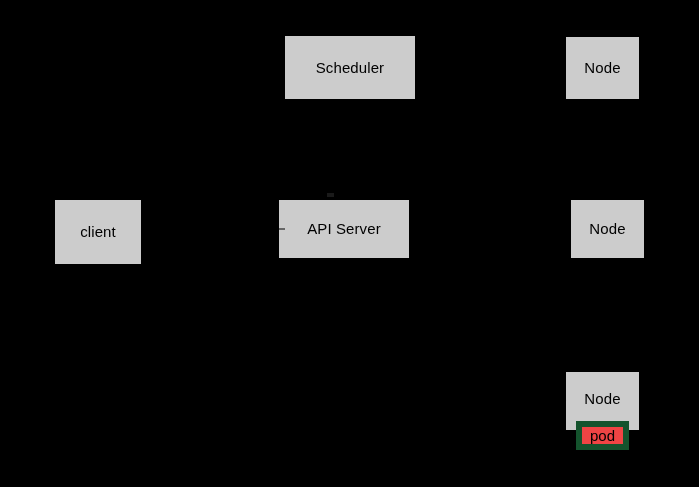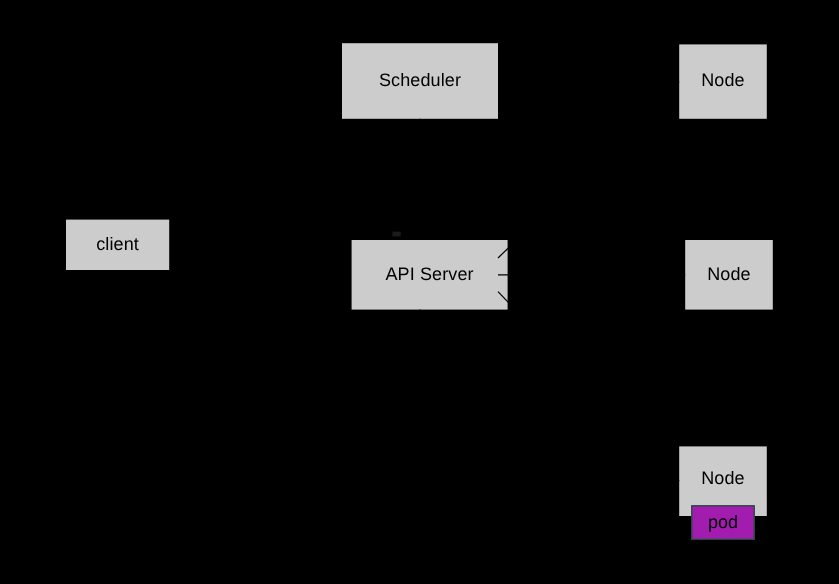--- a/index.html
+++ b/index.html
@@ -25,23 +25,23 @@
     justify-content: center;
     text-align: center;
     font-size: 15px;
     line-height: 1.18;
     letter-spacing: 0.1px;
     box-sizing: border-box;
     white-space: pre-line;
   }
   .pod-box {
     position: absolute;
-    background: #a21caf;
+    background: #ef4444;
     color: #000000;
-    border: 1px solid #14532d;
+    border: 6px solid #14532d;
     display: flex;
     align-items: center;
     justify-content: center;
     text-align: center;
     font-size: 15px;
     box-sizing: border-box;
     z-index: 5;
   }
   .edge-marker {
     position: absolute;
@@ -77,25 +77,25 @@
   <div class="edge-marker" style="left:327px; top:193px; width:7px; height:4px;"></div>
 
   <div class="node-box" style="left:285px; top:36px; width:130px; height:63px;">
     <span>Scheduler</span>
   </div>
 
   <div class="node-box" style="left:566px; top:37px; width:73px; height:62px;">
     <span>Node</span>
   </div>
 
-  <div class="node-box" style="left:55px; top:183px; width:86px; height:42px;">
+  <div class="node-box" style="left:55px; top:200px; width:86px; height:64px;">
     <span>client</span>
   </div>
 
-  <div class="node-box" style="left:293px; top:200px; width:130px; height:58px;">
+  <div class="node-box" style="left:279px; top:200px; width:130px; height:58px;">
     <span>API Server</span>
   </div>
 
   <div class="node-box" style="left:571px; top:200px; width:73px; height:58px;">
     <span>Node</span>
   </div>
 
 
   <div class="node-box" style="left:566px; top:372px; width:73px; height:58px; align-items:flex-start; padding-top:18px;">
     <span>Node</span>

